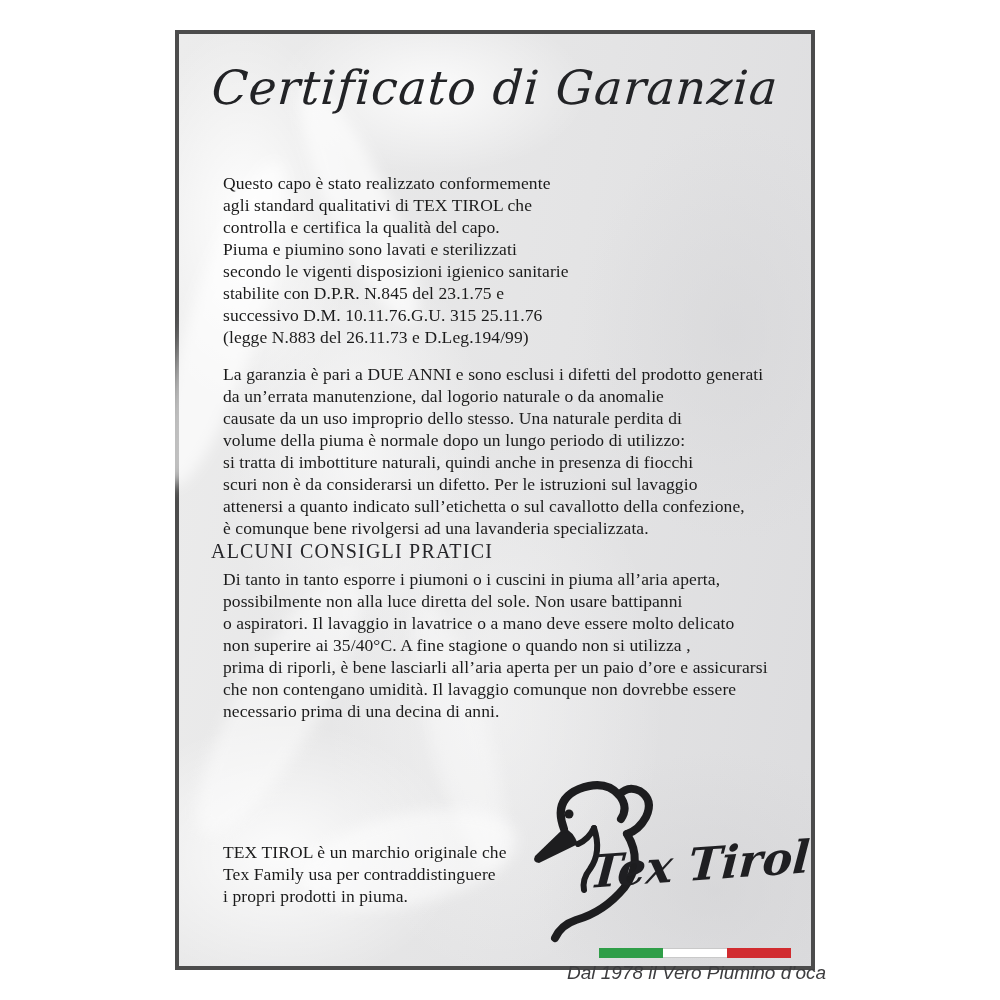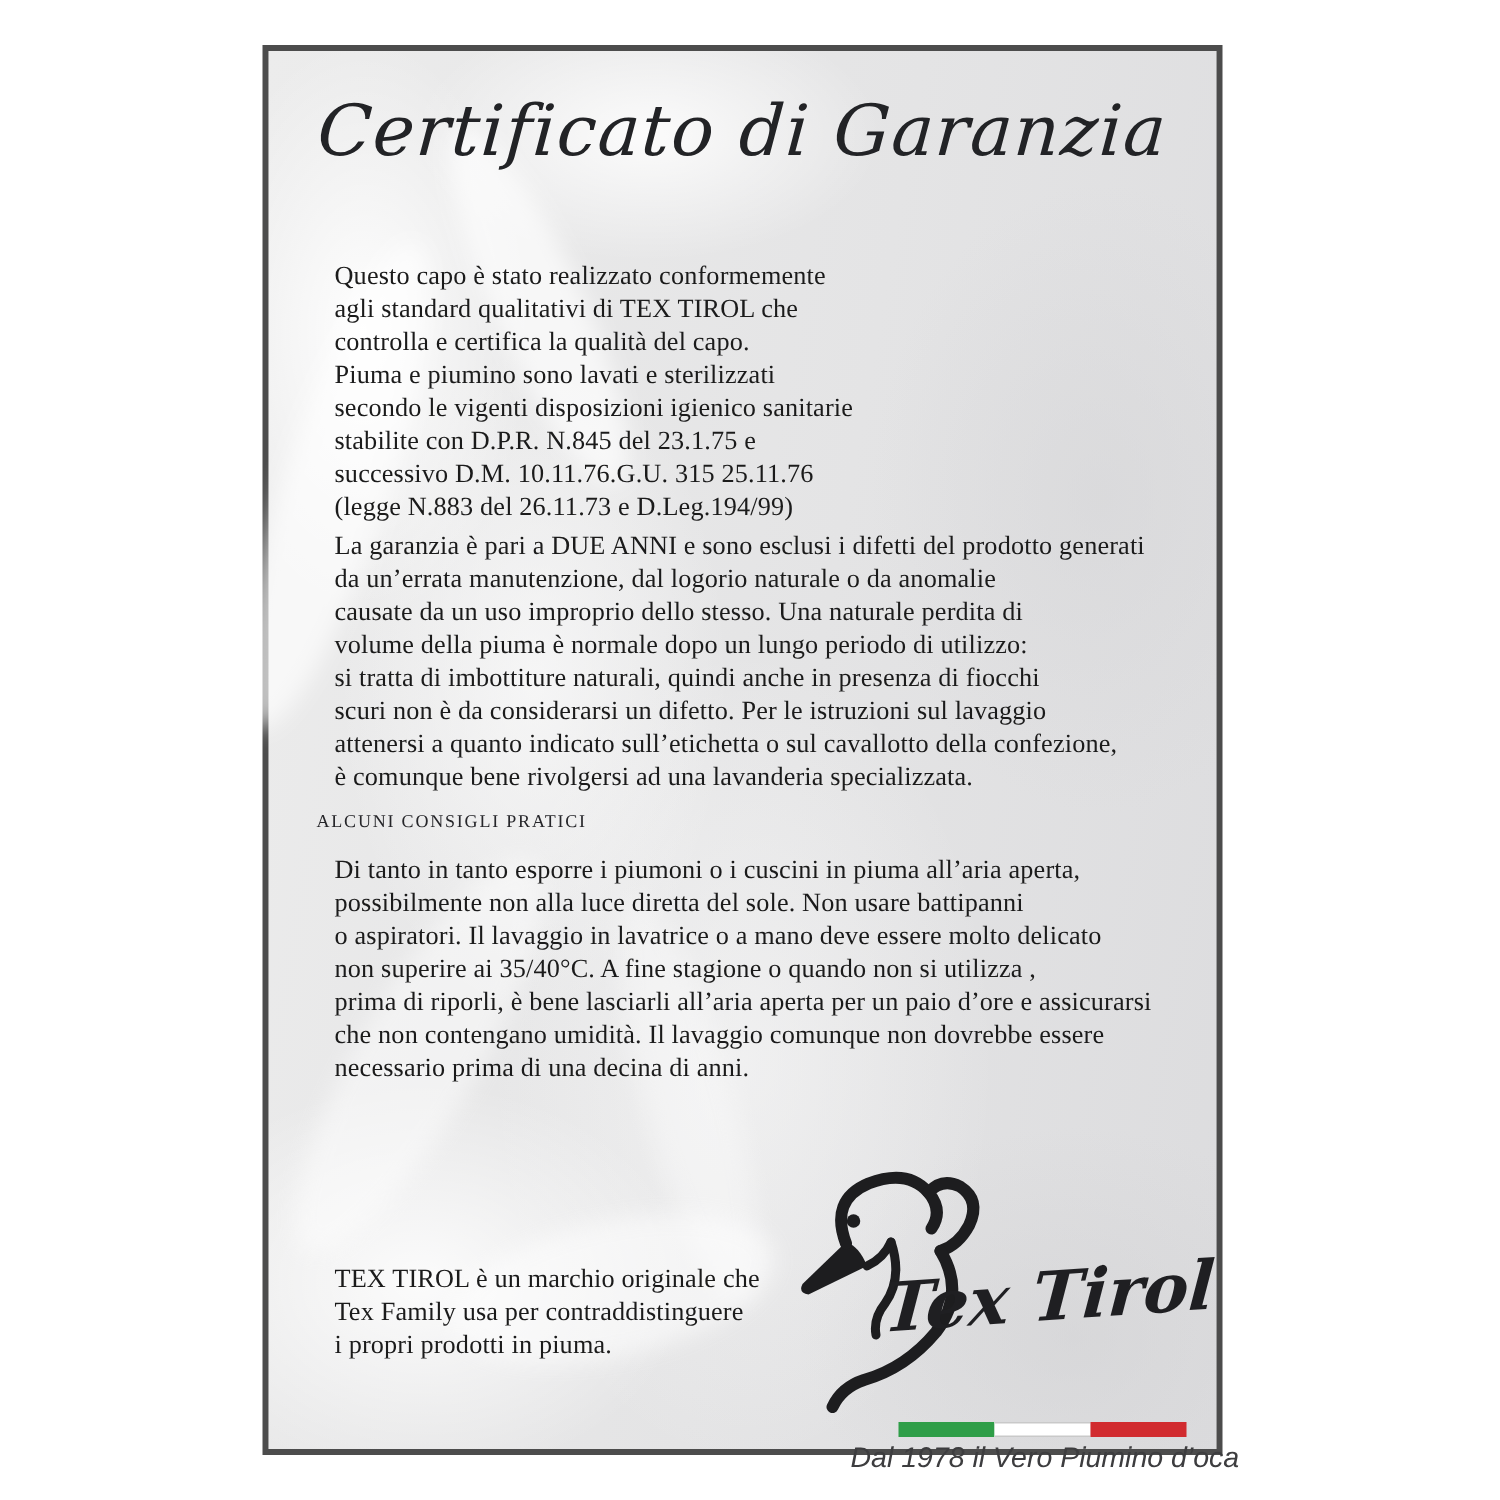--- a/index.html
+++ b/index.html
@@ -29,24 +29,24 @@
   .title{
     position:absolute;z-index:1;left:0;right:0;top:26px;margin:0;text-align:center;
     font-family:"DejaVu Serif", serif;font-style:italic;font-weight:400;
     font-size:47px;letter-spacing:1px;color:#222326;transform:skewX(-4deg);
   }
   .para{
     position:absolute;z-index:1;left:32px;margin:12px;white-space:pre-line;
     font-size:17.5px;line-height:22px;color:#1b1b1b;letter-spacing:.1px;width:585px;
   }
   .p1{top:126px;}
-  .p2{top:306px;}
+  .p2{top:317px;}
   .section{
     position:absolute;z-index:1;left:32px;top:506px;margin:0;
-    font-size:12px;font-weight:400;letter-spacing:1.2px;color:#26262a;
+    font-size:20px;font-weight:400;letter-spacing:1.2px;color:#26262a;
   }
   .p3{top:522px;}
   .p4{top:795px;}
   .logo{position:absolute;z-index:1;left:352px;top:742px;width:278px;height:190px;}
   .goose{position:absolute;left:0;top:0;}
   .brand-script{
     position:absolute;left:58px;top:62px;width:220px;
     font-family:"DejaVu Serif", serif;font-style:italic;font-weight:bold;
     font-size:45px;color:#1f1f22;transform:rotate(-4deg) skewX(-8deg);
     letter-spacing:0px;white-space:nowrap;

